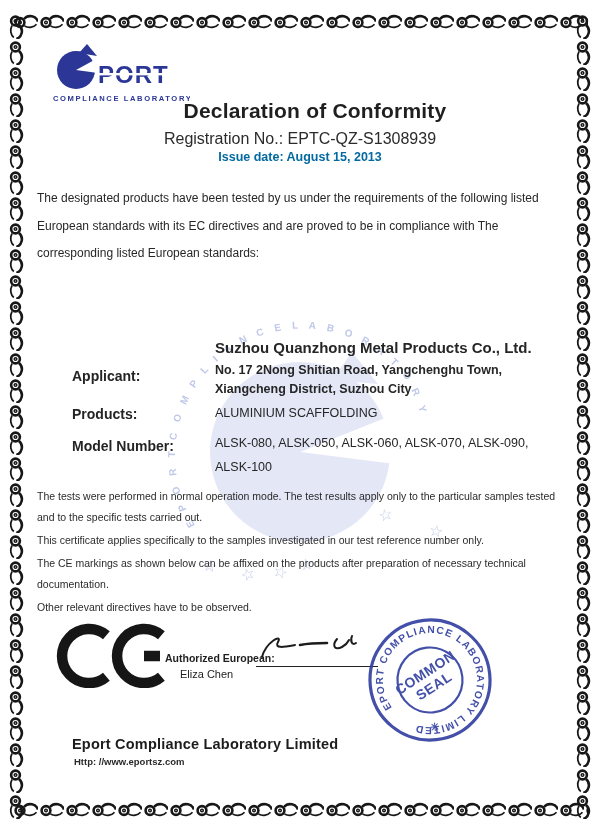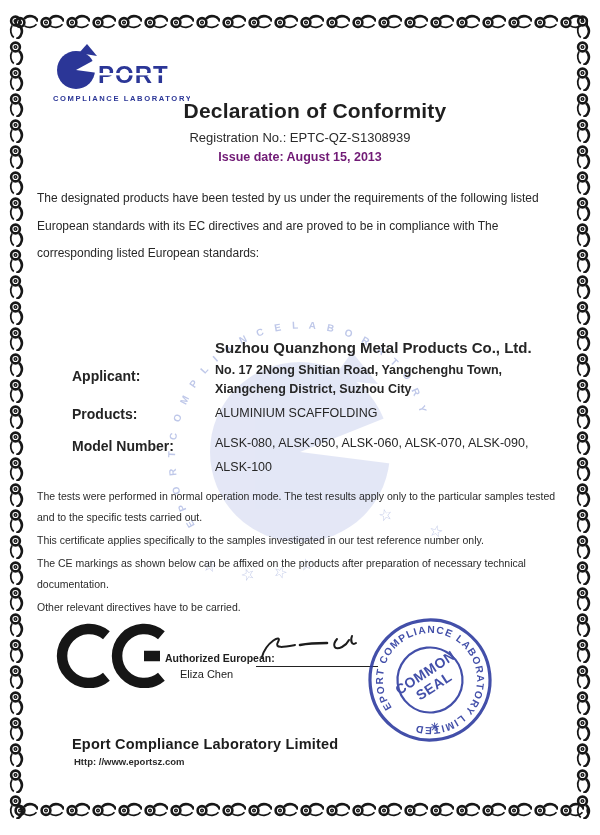--- a/index.html
+++ b/index.html
@@ -12,23 +12,23 @@
   .border-strip { position:absolute; }
   .layer-watermark { position:absolute; inset:0; z-index:1; pointer-events:none; }
   .layer-content  { position:absolute; inset:0; z-index:2; }
   .layer-seal     { position:absolute; z-index:3; }
 
   .logo { position:absolute; left:50px; top:42px; }
 
   .title { position:absolute; left:0; top:99px; width:100%; text-align:center;
            font-size:21px; font-weight:bold; color:#1f1f1f; letter-spacing:.2px;padding-left:30px; }
   .reg   { position:absolute; left:0; top:130px; width:100%; text-align:center;
-           font-size:13px; color:#2b2b2b; }
+           font-size:16px; color:#2b2b2b; }
   .issue { position:absolute; left:0; top:150px; width:100%; text-align:center;
-           font-size:12.5px; font-weight:bold; color:#701a75; }
+           font-size:12.5px; font-weight:bold; color:#0369a1; }
 
   .intro { position:absolute; left:37px; top:185px; width:540px;
            font-size:12px; line-height:27.5px; color:#272727; }
 
   .standard { position:absolute; left:0; top:287px; width:100%; text-align:center;
               font-size:14.5px; font-weight:bold; color:#1f1f1f; }
 
   .d-label { position:absolute; left:72px; font-size:14px; font-weight:bold; color:#242424; }
   .d-company { position:absolute; left:215px; top:339px; width:352px;
                font-size:15px; font-weight:bold; }
@@ -168,21 +168,21 @@
     <div class="d-label" style="top:406px">Products:</div>
     <div class="d-products">ALUMINIUM SCAFFOLDING</div>
 
     <div class="d-label" style="top:438px">Model Number:</div>
     <div class="d-models">ALSK-080, ALSK-050, ALSK-060, ALSK-070, ALSK-090, ALSK-100</div>
 
     <div class="notes">
       <p>The tests were performed in normal operation mode. The test results apply only to the particular samples tested and to the specific tests carried out.</p>
       <p>This certificate applies specifically to the samples investigated in our test reference number only.</p>
       <p>The CE markings as shown below can be affixed on the products after preparation of necessary technical documentation.</p>
-      <p>Other relevant directives have to be carried.</p>
+      <p>Other relevant directives have to be observed.</p>
     </div>
 
     <svg class="ce" width="112" height="68">
       <g fill="none" stroke="#161616" stroke-width="10.5">
         <path d="M51.4,15.3 A27,27 0 1,0 51.4,56.7"></path>
         <path d="M106.4,15.3 A27,27 0 1,0 106.4,56.7"></path>
         <path d="M89,36 L105,36"></path>
       </g>
     </svg>
 

